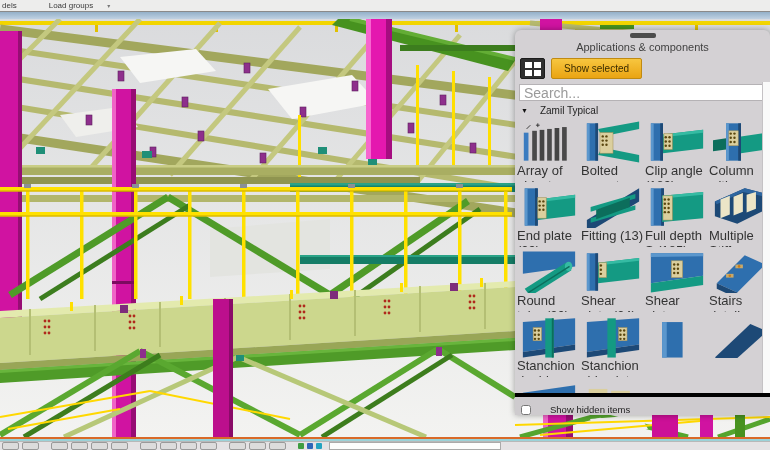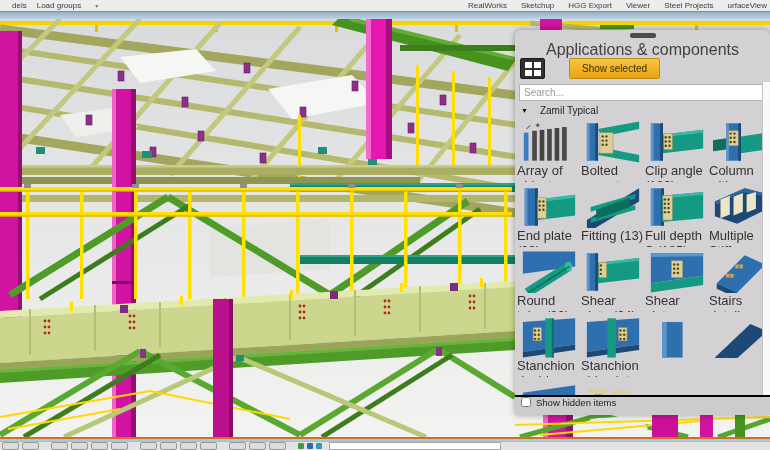--- a/index.html
+++ b/index.html
@@ -2,64 +2,64 @@
 <html><head>
 <meta charset="utf-8">
 <style>
   html,body{margin:0;padding:0;background:#888;}
   .screen{position:relative;width:770px;height:450px;overflow:hidden;
     font-family:"Liberation Sans",sans-serif;background:#e9e9e8;}
 
   
   .menubar{position:absolute;top:0;left:0;width:770px;height:11px;background:#ededec;
     display:flex;align-items:center;font-size:8px;color:#3a3a3a;white-space:nowrap;}
-  .menu-left{display:flex;gap:10px;padding-left:12px;}
+  .menu-left{display:flex;gap:32px;padding-left:2px;}
   .menu-caret{color:#777;font-size:6px;margin-left:14px;}
   .menu-right{margin-left:auto;display:flex;gap:14px;padding-right:3px;}
   .menu-item{cursor:default;}
 
   
   .bluebar{position:absolute;top:11px;left:0;width:770px;height:8px;
     border-top:1px solid #8a8a8a;
     background:linear-gradient(180deg,#93b0c9,#c6d6e6);}
 
   
   .viewport{position:absolute;top:19px;left:0;width:770px;height:418px;}
   .viewport svg{display:block;}
 
   
   .panel{position:absolute;top:30px;left:515px;width:255px;height:385px;
     background:#d4d1d4;border-radius:6px 6px 0 0;
     box-shadow:0 0 6px rgba(0,0,0,.35);font-family:"Liberation Sans",sans-serif;}
   .drag-handle{position:absolute;top:3px;left:50%;margin-left:-13px;width:26px;height:5px;
     border-radius:2px;background:#4c4c4c;}
   .panel-title{position:absolute;top:11px;left:0;width:100%;text-align:center;
-    font-size:16px;color:#424242;}
-  .panel-toolbar{position:absolute;top:28px;left:5px;display:flex;gap:24px;align-items:center;}
+    font-size:11px;color:#424242;}
+  .panel-toolbar{position:absolute;top:28px;left:5px;display:flex;gap:6px;align-items:center;}
   .grid-btn{width:25px;height:21px;background:#2f2f2f;border:1px solid #1c1c1c;border-radius:2px;
     display:grid;grid-template-columns:7px 7px;grid-template-rows:6px 6px;gap:2px;
     justify-content:center;align-content:center;padding:0;cursor:pointer;}
   .grid-btn span{background:#fff;display:block;}
   .show-selected{height:21px;padding:0 12px;font-size:10px;color:#3a2c00;
     background:linear-gradient(180deg,#f7c63f,#eaa413);border:1px solid #c08a12;border-radius:2px;cursor:pointer;}
   .search{position:absolute;top:54px;left:4px;width:236px;height:13px;border:1px solid #b5b2b5;
-    font-size:10px;padding:1px 4px;color:#333;background:#fff;font-family:"Liberation Sans",sans-serif;}
+    font-size:14px;padding:1px 4px;color:#333;background:#fff;font-family:"Liberation Sans",sans-serif;}
   .search::placeholder{color:#9a9a9a;}
   .category{position:absolute;top:75px;left:6px;display:flex;align-items:center;gap:12px;
     font-size:10px;color:#222;cursor:pointer;}
   .category .caret{font-size:7px;color:#111;}
   .tiles{position:absolute;top:90px;left:2px;right:7px;bottom:18px;overflow:hidden;
     display:grid;grid-template-columns:repeat(4,63px);column-gap:1px;row-gap:3px;align-content:start;}
   .tile{width:63px;cursor:pointer;}
   .tile-icon{height:44px;display:flex;align-items:center;justify-content:center;}
   .tile-label{height:18px;overflow:hidden;font-size:13px;line-height:1.15;color:#333;text-align:left;}
   .scrolltrack{position:absolute;top:52px;right:0;bottom:18px;width:7px;background:#fafafa;
     border-left:1px solid #c5c2c5;}
   .panel-footer{position:absolute;left:0;right:0;bottom:0;height:18px;background:#cecbce;
-    border-top:2px solid #000000;display:flex;align-items:flex-start;gap:5px;padding-left:6px;
+    border-top:4px solid #000000;display:flex;align-items:flex-end;gap:19px;padding-left:6px;
     font-size:9.5px;color:#222;}
   .panel-footer input{width:10px;height:10px;margin:0;}
 
   
   .edge-orange{position:absolute;top:437px;left:0;width:770px;height:2px;background:#d96a28;}
   .edge-teal{position:absolute;top:439px;left:0;width:770px;height:2px;background:#9bd2d8;}
   .statusbar{position:absolute;top:441px;left:0;width:770px;height:9px;background:#e4e2e4;
     border-top:1px solid #b8b8b8;display:flex;align-items:center;gap:3px;padding-left:2px;box-sizing:border-box;}
   .sb-btn{width:15px;height:6px;background:#dcdcdc;border:1px solid #9a9a9a;border-radius:2px;}
   .sb-gap{width:6px;}
@@ -70,28 +70,20 @@
 <body>
 
 <div class="screen">
 
   <div class="menubar">
     <div class="menu-left" id="menuL">
         <span class="menu-item">dels</span>
         <span class="menu-item">Load groups</span>
       </div>
     <div class="menu-caret">▾</div>
-    <div class="menu-right" id="menuR">
-        <span class="menu-item">RealWorks</span>
-        <span class="menu-item">Sketchup</span>
-        <span class="menu-item">HGG Export</span>
-        <span class="menu-item">Viewer</span>
-        <span class="menu-item">Steel Projects</span>
-        <span class="menu-item">urfaceView</span>
-      </div>
   </div>
 
   <div class="bluebar"></div>
 
   <div class="viewport">
   <svg width="770" height="418" viewBox="0 0 770 418" preserveAspectRatio="none">
     <defs>
       <linearGradient id="bg" x1="0" y1="0" x2="0" y2="1">
         <stop offset="0" stop-color="#dadbdd"></stop>
             <stop offset="1" stop-color="#f3f3f1"></stop>

